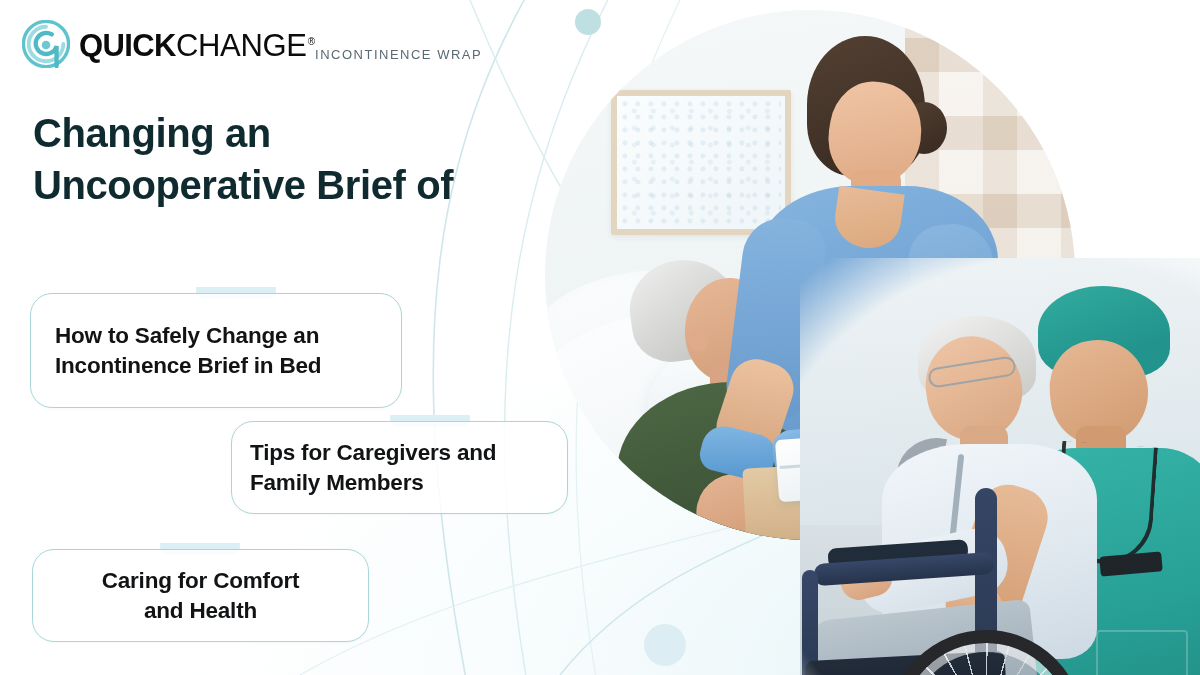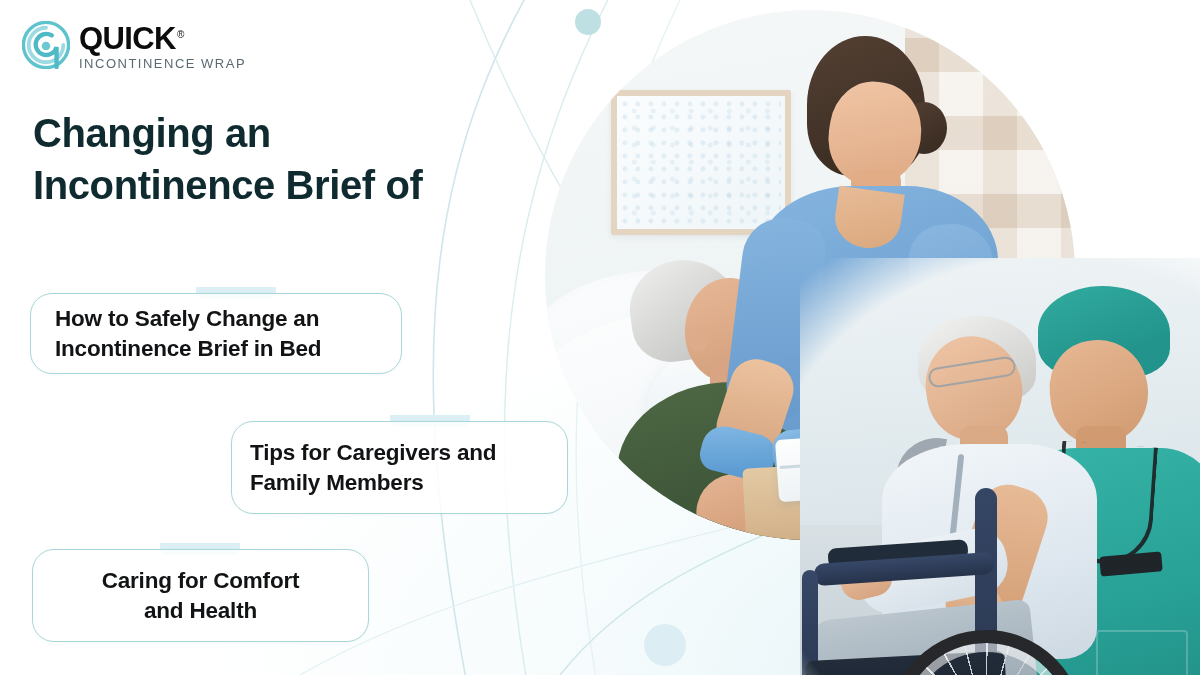--- a/index.html
+++ b/index.html
@@ -16,21 +16,21 @@
       radial-gradient(90% 80% at 0% 100%, #e4f2f5 0%, #f4fbfc 38%, #ffffff 68%),
       linear-gradient(150deg, #ffffff 0%, #ffffff 58%, #f0f8fa 100%);
   }
 
   
   .bg-svg { position:absolute; inset:0; width:1200px; height:675px; pointer-events:none; }
 
   
   .logo-wrap { position:absolute; left:22px; top:20px; display:flex; align-items:center; gap:9px; }
   .logo-mark { width:48px; height:48px; flex:0 0 48px; }
-  .logo-text { display:flex; flex-direction:column; line-height:1; padding-top:3px; }
+  .logo-text { display:flex; line-height:1; padding-top:3px;align-items:flex-end; }
   .logo-row1 { display:flex; align-items:baseline; }
   .logo-quick { font-size:31px; font-weight:700; letter-spacing:-0.6px; color:#0c0c0c; }
   .logo-change { font-size:31px; font-weight:300; letter-spacing:-0.3px; color:#0c0c0c; }
   .logo-reg { font-size:10px; color:#0c0c0c; transform:translateY(-11px); margin-left:1px; }
   .logo-sub { font-size:13px; font-weight:500; letter-spacing:1.5px; color:#5a6a72; text-align:right; margin-top:3px; margin-right:2px; }
 
   
   .headline {
     position:absolute; left:33px; top:107px; width:520px;
     font-size:40px; line-height:52px; font-weight:700;
@@ -51,21 +51,21 @@
     border-radius:22px;
     display:flex; align-items:center;
     color:#111315;
     font-weight:700;
     font-size:22.5px;
     line-height:30px;
     letter-spacing:-0.2px;
     box-shadow:0 1px 3px rgba(40,90,100,0.04);
   }
   .card .card-txt { width:100%; white-space:pre-line; }
-  #card-1 { left:30px;  top:293px; width:372px;  height:81px; padding:0 24px; }
+  #card-1 { left:30px;  top:293px; width:372px;  height:115px; padding:0 24px; }
   #card-1 .card-txt { text-align:left; }
   #card-2 { left:231px; top:421px; width:337px;  height:93px; padding:0 18px; }
   #card-2 .card-txt { text-align:left; }
   #card-3 { left:32px;  top:549px; width:337px;  height:93px; padding:0 18px; }
   #card-3 .card-txt { text-align:center; }
 
   
   .nub { position:absolute; height:12px; background:#dbeff4; border-radius:0 0 8px 8px; }
   #nub-1 { left:196px; top:287px;  width:80px; }
   #nub-2 { left:390px; top:415px;  width:80px; }
@@ -318,29 +318,30 @@
   <div class="logo-wrap">
     <svg class="logo-mark" viewBox="0 0 100 100">
       <circle cx="50" cy="50" r="47" fill="none" stroke="#5ec3cc" stroke-width="7"></circle>
       <path d="M50 14 A36 36 0 1 0 86 50" fill="none" stroke="#9ddbe2" stroke-width="8" stroke-linecap="round"></path>
       <path d="M62 30 A22 22 0 1 0 72 54 L72 96" fill="none" stroke="#4fb9c6" stroke-width="9" stroke-linecap="round"></path>
       <circle cx="50" cy="52" r="9" fill="#6ec8d1"></circle>
     </svg>
     <div class="logo-text">
       <div class="logo-row1">
         <span class="logo-quick">QUICK</span>
+        <span class="logo-change">CHANGE</span>
         <span class="logo-reg">®</span>
       </div>
       <div class="logo-sub">INCONTINENCE WRAP</div>
     </div>
   </div>
 
   <h1 class="headline">
     <span class="hl-line"><span class="hl-mark">Changing an</span></span>
-    <span class="hl-line"><span class="hl-mark">Incontinence Brief of</span></span>
+    <span class="hl-line"><span class="hl-mark">Uncooperative Brief of</span></span>
   </h1>
 
   <div class="nub" id="nub-1"></div>
   <div class="nub" id="nub-2"></div>
   <div class="nub" id="nub-3"></div>
 
   <div class="card" id="card-1">
     <span class="card-txt">How to Safely Change an
 Incontinence Brief in Bed</span>
   </div>

